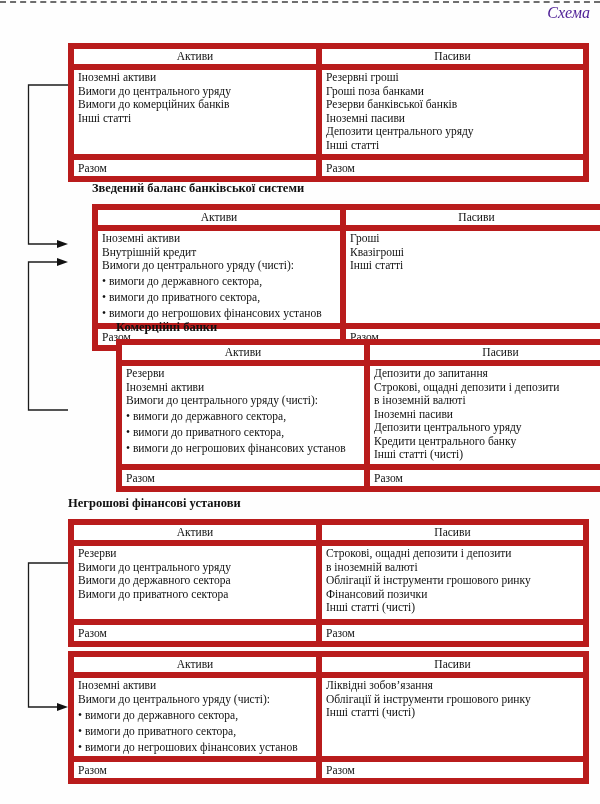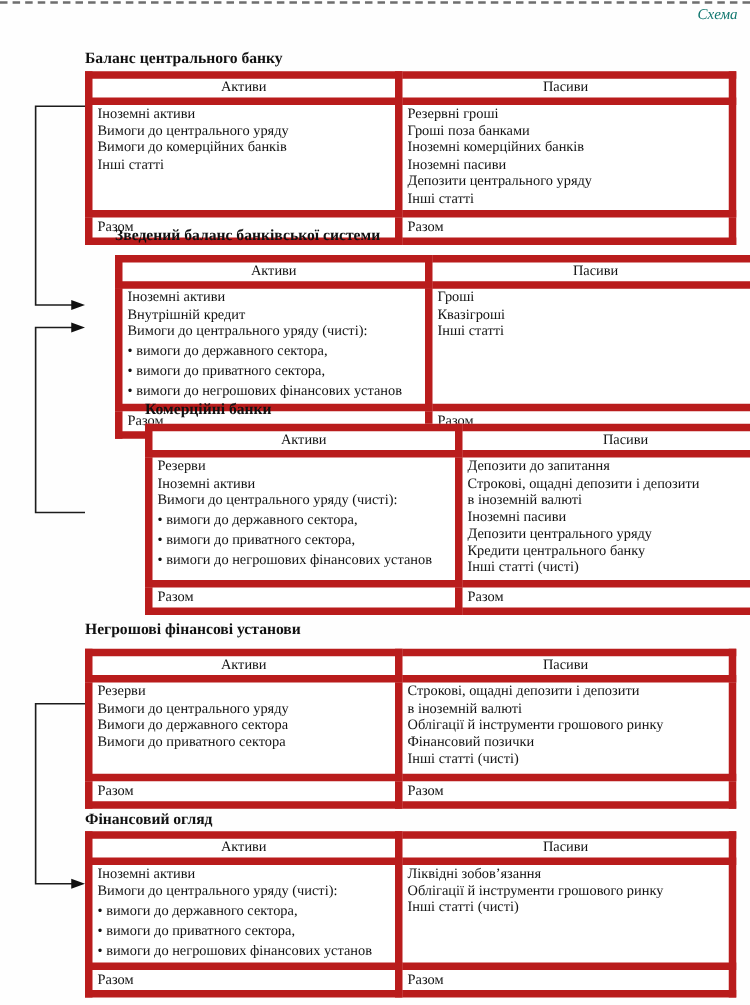--- a/index.html
+++ b/index.html
@@ -8,21 +8,21 @@
     background:#fefefe; color:#111;
     font-family:"Liberation Serif", serif;
     overflow:hidden;
   }
   .top-rule {
     position:absolute; top:1px; left:0; width:600px; height:0;
     border-top:2px dashed #6e6e6e;
   }
   .corner-label {
     position:absolute; top:4px; right:10px;
-    font-style:italic; font-size:12px; color:#0f766e;
+    font-style:italic; font-size:16px; color:#4c1d95;
   }
   .page-title {
     position:absolute; top:16px; left:0; width:100%;
     text-align:center; font-weight:bold; font-size:13.5px;
     letter-spacing:0.2px;
   }
   .connectors { position:absolute; top:0; left:0; pointer-events:none; }
 
   section.block { position:absolute; left:68px; width:515px; }
   .heading { margin:0; font-size:12.5px; font-weight:bold; line-height:14px; }
@@ -69,21 +69,20 @@
       <path d="M68,563 L28.5,563 L28.5,707 L59,707"></path>
     </g>
     <g fill="#111" stroke="none">
       <polygon points="68,244 57,240 57,248"></polygon>
       <polygon points="68,262 57,258 57,266"></polygon>
       <polygon points="68,707 57,703 57,711"></polygon>
     </g>
   </svg>
 
   <section class="block s1">
-    <h2 class="heading">Баланс центрального банку</h2>
     <table class="bal">
       <colgroup>
           <col style="width:248px">
           <col style="width:267px">
         </colgroup>
       <thead>
           <tr>
         <th>Активи</th>
         <th>Пасиви</th>
       </tr>
@@ -92,21 +91,21 @@
           <tr>
         <td>
               <div class="ln">Іноземні активи</div>
               <div class="ln">Вимоги до центрального уряду</div>
               <div class="ln">Вимоги до комерційних банків</div>
               <div class="ln">Інші статті</div>
             </td>
         <td>
               <div class="ln">Резервні гроші</div>
               <div class="ln">Гроші поза банками</div>
-              <div class="ln">Іноземні комерційних банків</div>
+              <div class="ln">Резерви банківської банків</div>
               <div class="ln">Іноземні пасиви</div>
               <div class="ln">Депозити центрального уряду</div>
               <div class="ln">Інші статті</div>
             </td>
       </tr>
         </tbody>
       <tfoot>
           <tr>
         <td>Разом</td>
         <td>Разом</td>
@@ -230,21 +229,20 @@
       <tfoot>
           <tr>
         <td>Разом</td>
         <td>Разом</td>
       </tr>
         </tfoot>
     </table>
   </section>
 
   <section class="block s5">
-    <h2 class="heading">Фінансовий огляд</h2>
     <table class="bal">
       <colgroup>
           <col style="width:248px">
           <col style="width:267px">
         </colgroup>
       <thead>
           <tr>
         <th>Активи</th>
         <th>Пасиви</th>
       </tr>

